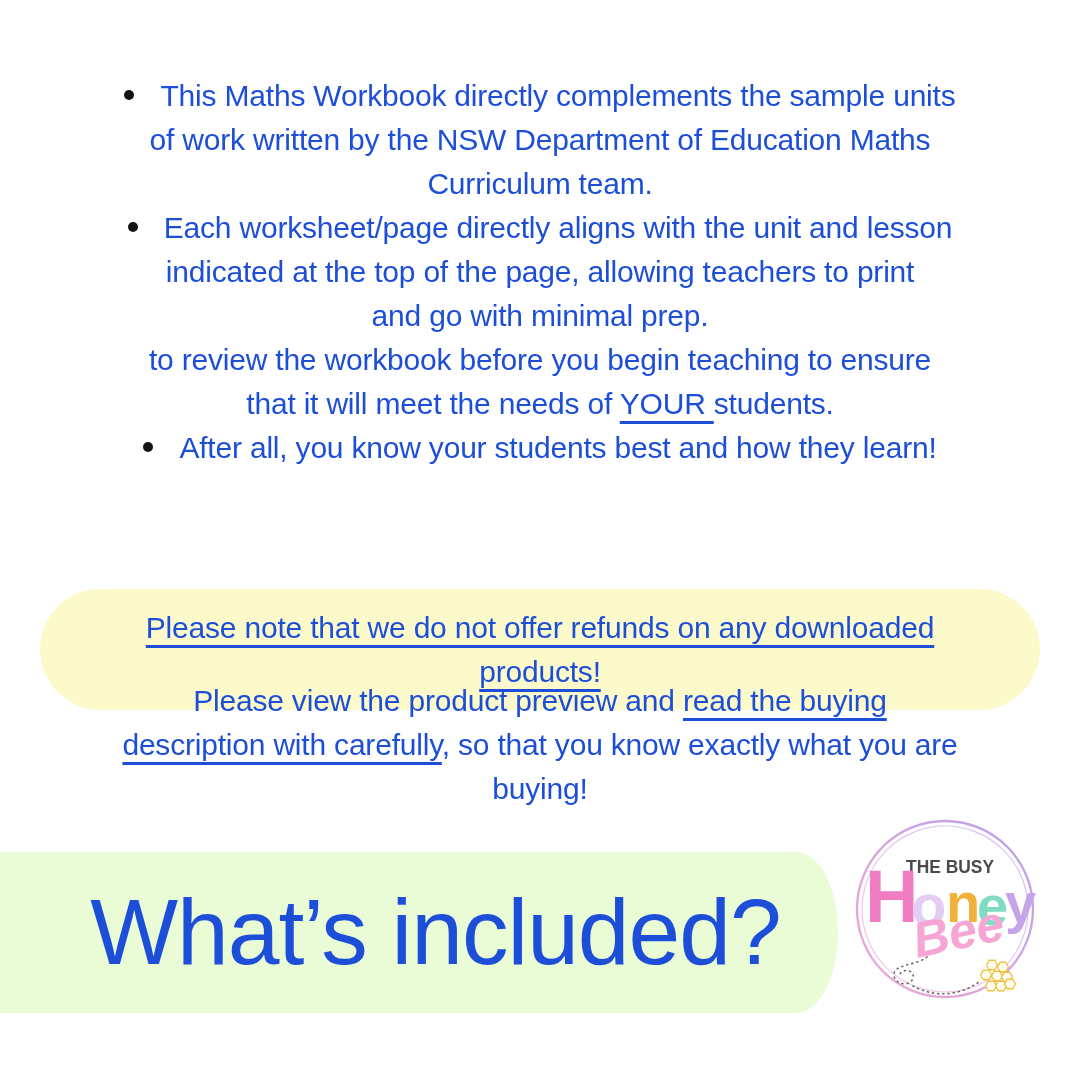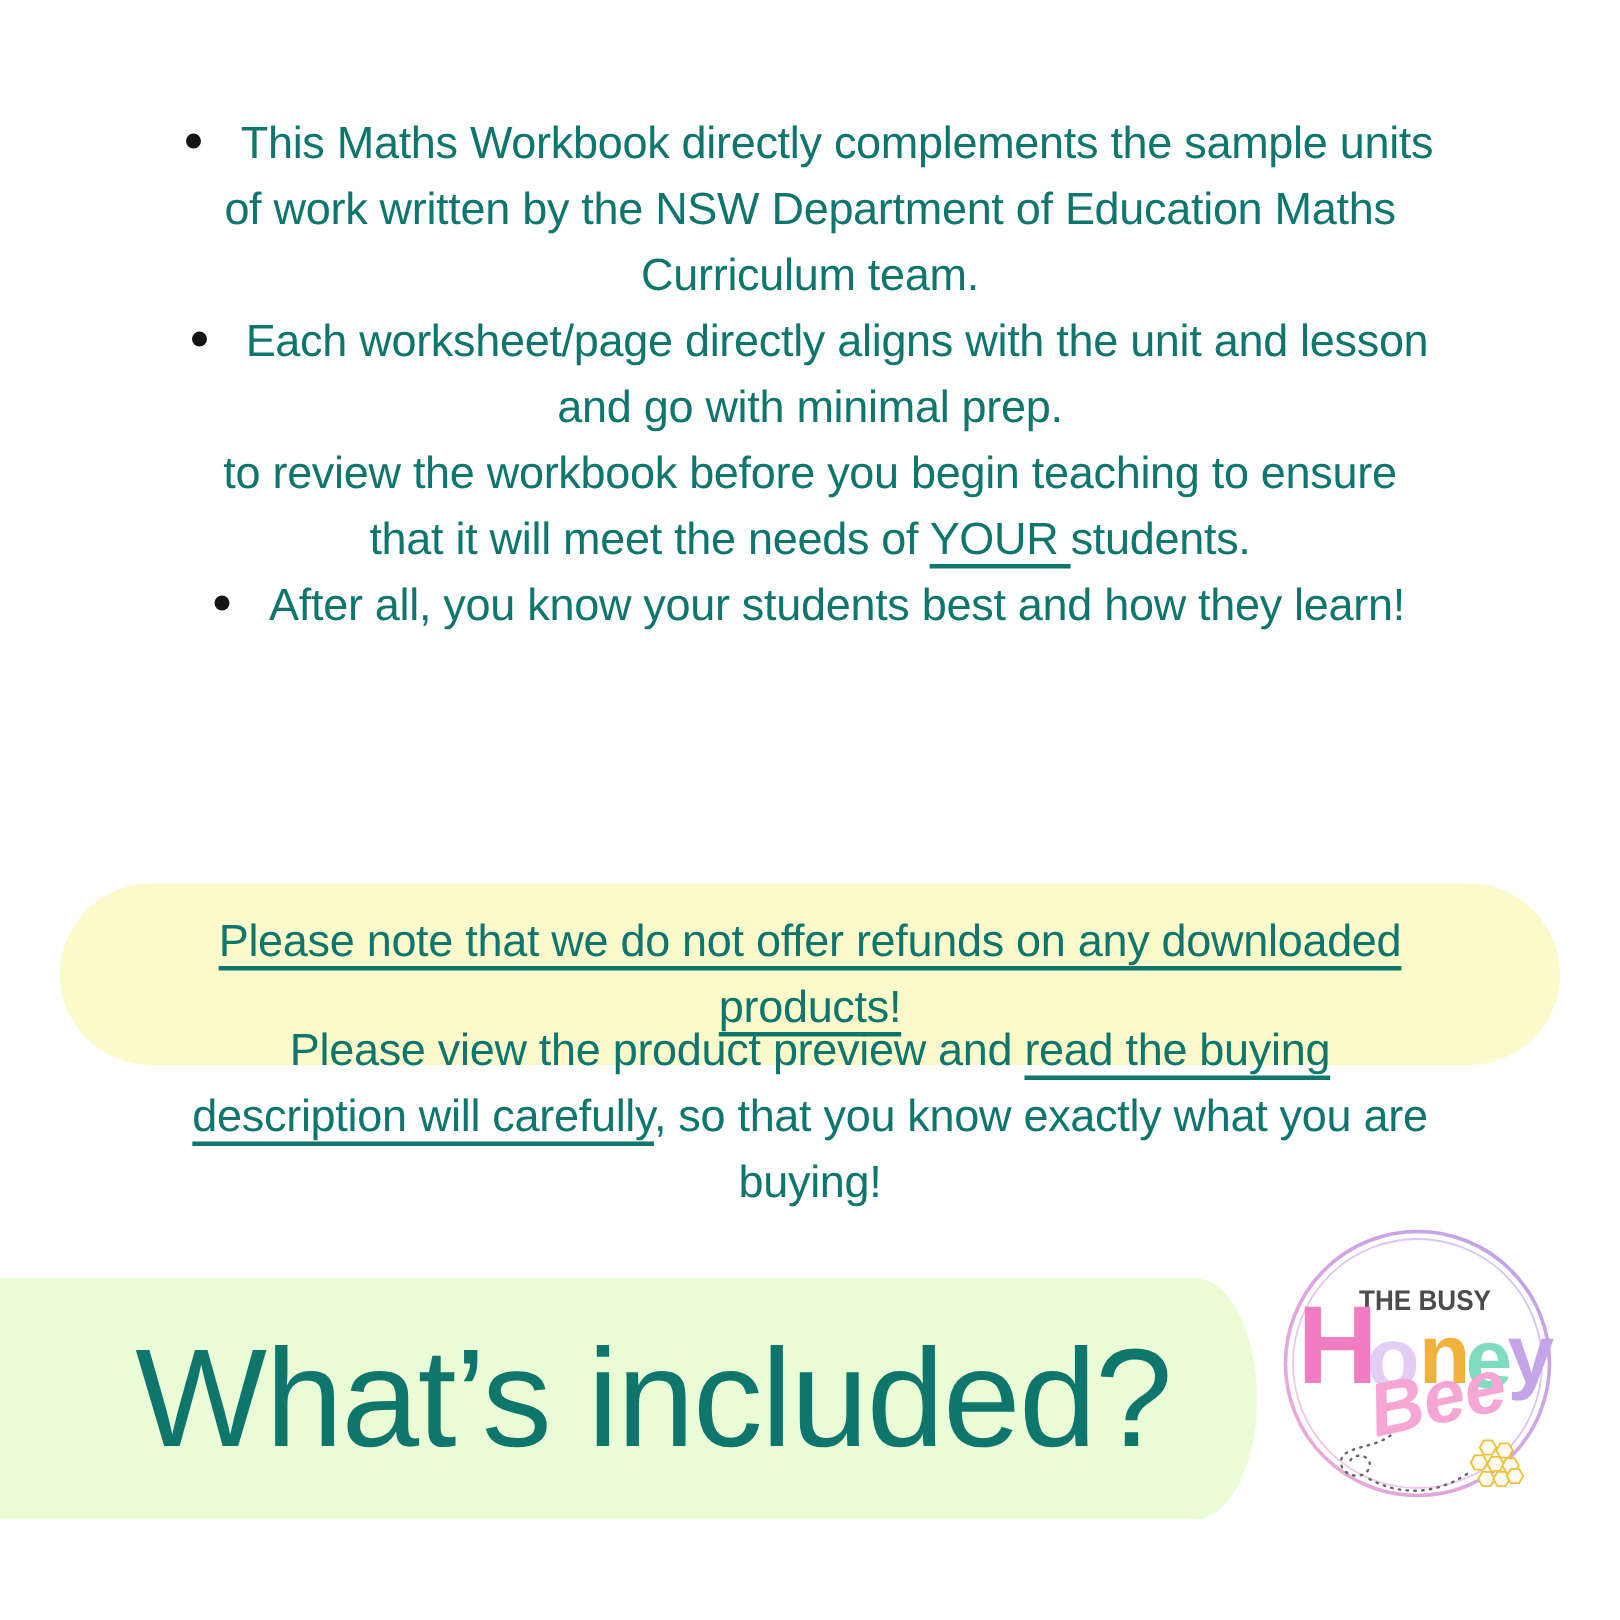--- a/index.html
+++ b/index.html
@@ -1,18 +1,18 @@
 <!DOCTYPE html>
 <html><head>
 <meta charset="utf-8">
 <style>
   html,body{margin:0;padding:0;background:#fff;}
   .canvas{
     position:relative;width:1080px;height:1080px;overflow:hidden;background:#ffffff;
-    font-family:"Liberation Sans",sans-serif;color:#0f766e;
+    font-family:"Liberation Sans",sans-serif;color:#1d4ed8;
   }
   .textblock{
     position:absolute;left:40px;width:1000px;
     text-align:center;font-size:30px;line-height:44px;letter-spacing:-0.2px;
   }
   #intro-list{top:74px;}
   #refund-note{
     top:542px;height:121px;left:40px;width:1000px;border-radius:62px;
     display:flex;flex-direction:column;justify-content:center;margin-top:47px;
   }
@@ -37,34 +37,35 @@
 </head>
 <body>
 
 <div class="canvas">
 
   <div id="intro-list" class="textblock">
       <div class="line"><span class="dot"></span><span>This Maths Workbook directly complements the sample units</span></div>
       <div class="line"><span>of work written by the NSW Department of Education Maths</span></div>
       <div class="line"><span>Curriculum team.</span></div>
       <div class="line"><span class="dot"></span><span>Each worksheet/page directly aligns with the unit and lesson</span></div>
+      <div class="line"><span>indicated at the top of the page, allowing teachers to print</span></div>
       <div class="line"><span>and go with minimal prep.</span></div>
       <div class="line"><span>to review the workbook before you begin teaching to ensure</span></div>
       <div class="line"><span>that it will meet the needs of </span><span class="u">YOUR </span><span>students.</span></div>
       <div class="line"><span class="dot"></span><span>After all, you know your students best and how they learn!</span></div>
     </div>
 
   <div id="refund-note" class="textblock" style="background: rgb(252, 250, 203);">
       <div class="line"><span class="u">Please note that we do not offer refunds on any downloaded</span></div>
       <div class="line"><span class="u">products!</span></div>
     </div>
 
   <div id="preview-note" class="textblock">
       <div class="line"><span>Please view the product preview and </span><span class="u">read the buying</span></div>
-      <div class="line"><span class="u">description will carefully</span><span>, so that you know exactly what you are</span></div>
+      <div class="line"><span class="u">description with carefully</span><span>, so that you know exactly what you are</span></div>
       <div class="line"><span>buying!</span></div>
     </div>
 
   <div id="included-banner" style="background: rgb(233, 252, 214);">
     <div class="big">What’s included?</div>
   </div>
 
   <div id="brand-logo">
     <svg width="184" height="184" viewBox="0 0 184 184">
       <defs>

